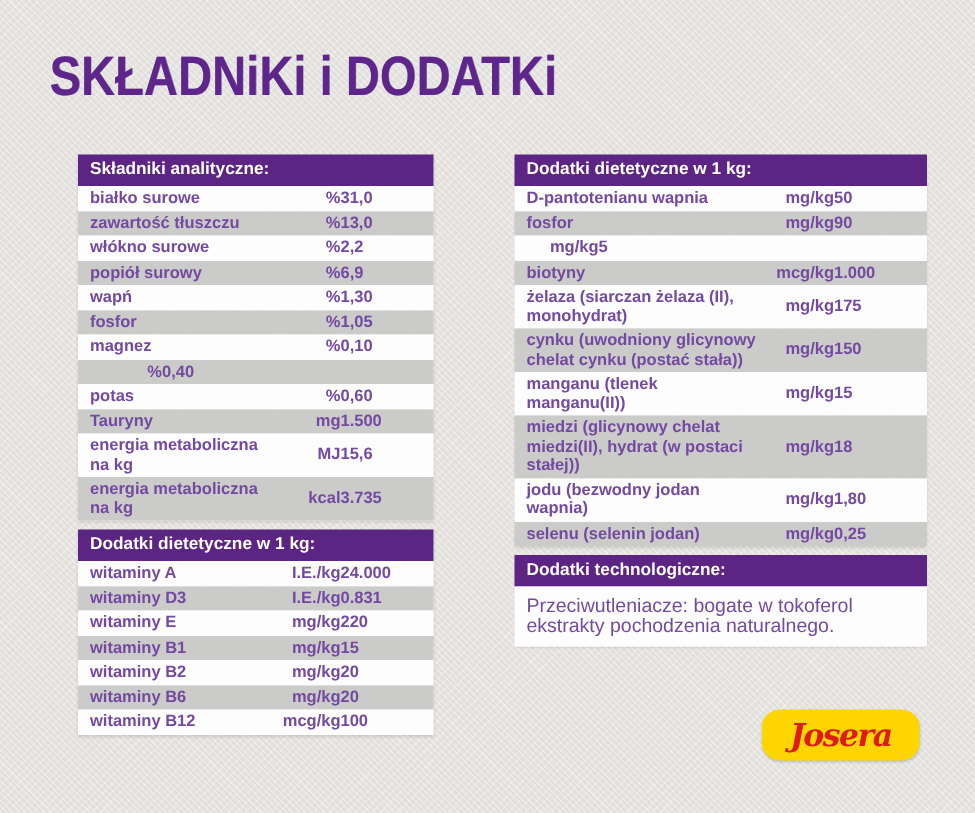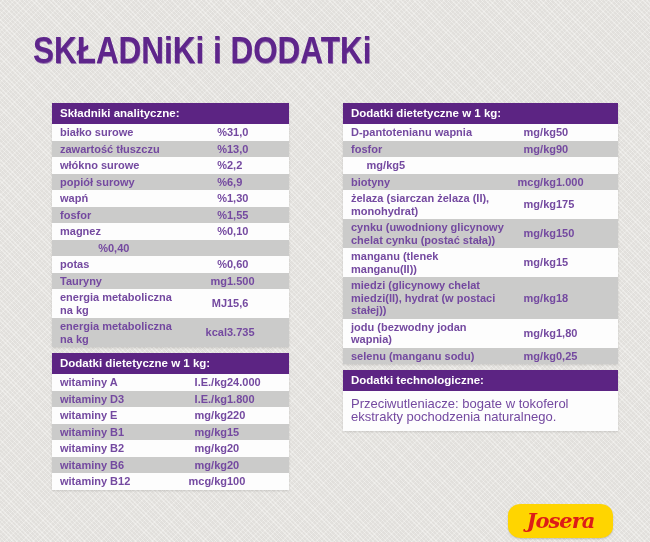--- a/index.html
+++ b/index.html
@@ -75,21 +75,20 @@
     left: 508px;
     top: 473px;
     width: 105px;
     height: 34px;
     background: #ffd500;
     border-radius: 13px / 11px;
     display: flex;
     align-items: center;
     justify-content: center;
     box-shadow: 0 1px 2px rgba(0,0,0,0.18);
-    margin-top: 31px;
   }
   .logo .logo-text {
     font-family: "DejaVu Serif", serif;
     font-style: italic;
     font-weight: bold;
     font-size: 21px;
     color: #dd1c17;
     letter-spacing: -1px;
     transform: translateY(-1px);
   }
@@ -133,21 +132,21 @@
 
           <div class="row">
             <span class="label">wapń</span>
             <span class="unit">%</span>
             <span class="value">1,30</span>
           </div>
 
           <div class="row">
             <span class="label">fosfor</span>
             <span class="unit">%</span>
-            <span class="value">1,55</span>
+            <span class="value">1,05</span>
           </div>
 
           <div class="row">
             <span class="label">magnez</span>
             <span class="unit">%</span>
             <span class="value">0,10</span>
           </div>
 
           <div class="row">
             <span class="unit">%</span>
@@ -186,21 +185,21 @@
 
           <div class="row">
             <span class="label">witaminy A</span>
             <span class="unit">I.E./kg</span>
             <span class="value">24.000</span>
           </div>
 
           <div class="row">
             <span class="label">witaminy D3</span>
             <span class="unit">I.E./kg</span>
-            <span class="value">1.800</span>
+            <span class="value">0.831</span>
           </div>
 
           <div class="row">
             <span class="label">witaminy E</span>
             <span class="unit">mg/kg</span>
             <span class="value">220</span>
           </div>
 
           <div class="row">
             <span class="label">witaminy B1</span>
@@ -283,21 +282,21 @@
             <span class="value">18</span>
           </div>
 
           <div class="row">
             <span class="label">jodu (bezwodny jodan wapnia)</span>
             <span class="unit">mg/kg</span>
             <span class="value">1,80</span>
           </div>
 
           <div class="row">
-            <span class="label">selenu (manganu sodu)</span>
+            <span class="label">selenu (selenin jodan)</span>
             <span class="unit">mg/kg</span>
             <span class="value">0,25</span>
           </div>
         </div>
     </section>
 
     <section class="table note">
       <div class="thead">Dodatki technologiczne:</div>
       <div class="note-body">Przeciwutleniacze: bogate w tokoferol ekstrakty pochodzenia naturalnego.</div>
     </section>

